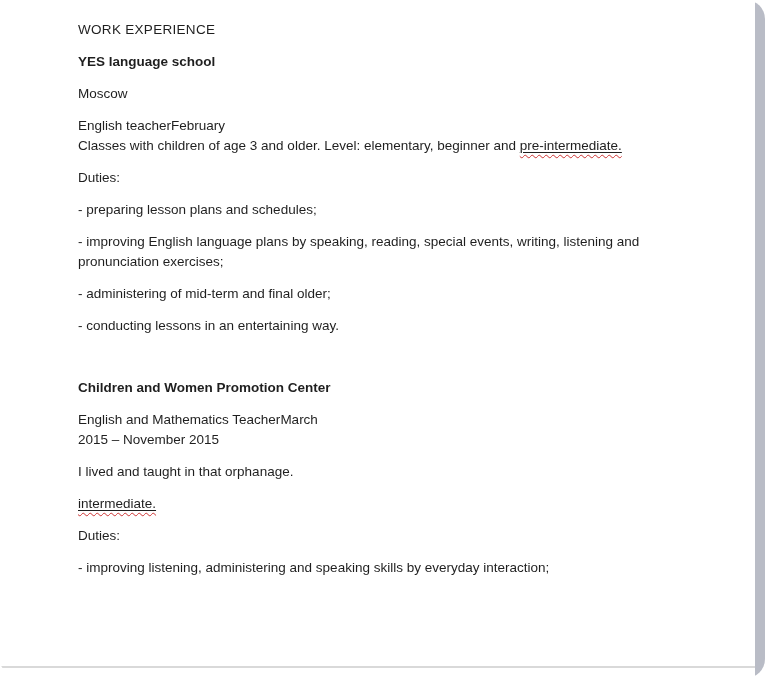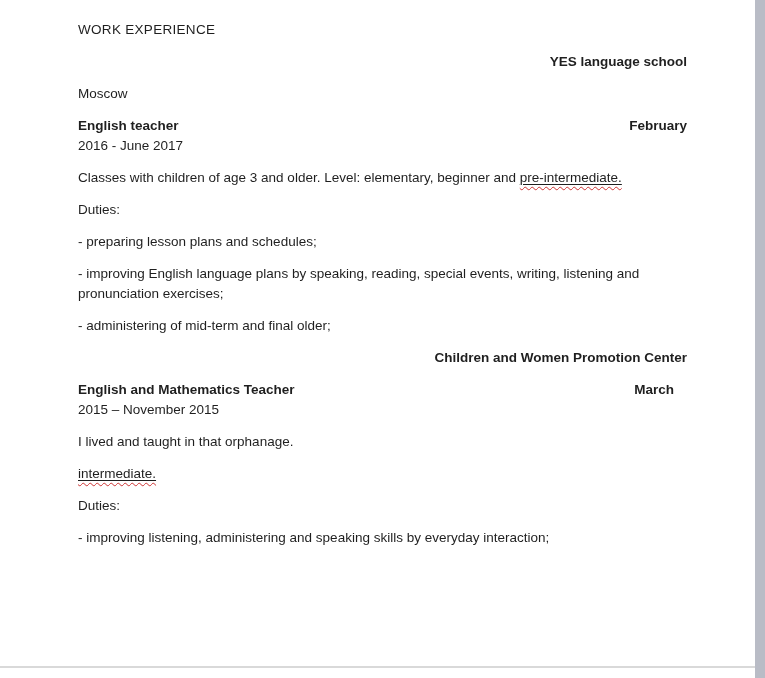--- a/index.html
+++ b/index.html
@@ -6,39 +6,39 @@
   .screen {
     position: relative;
     width: 765px;
     height: 678px;
     background: #ffffff;
     overflow: hidden;
     font-family: "Liberation Sans", sans-serif;
     font-size: 13.5px;
     line-height: 20px;
     color: #1f1f1f;
+    border-radius: 19px;
   }
   .content { padding: 20px 78px 0 78px; }
   .content p, .content h3 {
     margin: 0 0 12px 0;
     font-size: 13.5px;
     line-height: 20px;
     white-space: nowrap;
     font-weight: normal;
   }
-  h3.employer { font-weight: bold; text-align: right; }
+  h3.employer { font-weight: bold; }
   .section-heading { margin-bottom: 46px; letter-spacing: 0.3px; }
   .m0 { margin-bottom: 0 !important; }
   .gap-after { margin-bottom: 42px !important; }
   .row {
     display: flex;
-    justify-content: space-between;
+    justify-content: flex-start;
     margin: 0;
     line-height: 20px;
-    font-weight: bold;
   }
   .offset-right { margin-right: 13px; }
   .u {
     text-decoration: underline;
     text-decoration-color: #1f1f1f;
     text-decoration-thickness: 1px;
     text-underline-offset: 2px;
   }
   .sq {
     text-decoration: underline wavy #cc3333;
@@ -66,27 +66,27 @@
 
     <p class="section-heading">WORK EXPERIENCE</p>
 
     <div>
       <h3 class="employer">YES language school</h3>
       <p>Moscow</p>
       <div class="row">
         <span>English teacher</span>
         <span>February</span>
       </div>
-      <p>2016 - June 2017</p>
       <p><span>Classes with children of age 3 and older. Level: elementary, beginner and </span><span class="u"><span class="sq">pre-intermediate.</span></span></p>
       <p>Duties:</p>
       <p>- preparing lesson plans and schedules;</p>
       <p class="m0">- improving English language plans by speaking, reading, special events, writing, listening and</p>
       <p>pronunciation exercises;</p>
       <p>- administering of mid-term and final older;</p>
+      <p class="gap-after">- conducting lessons in an entertaining way.</p>
     </div>
 
     <div>
       <h3 class="employer">Children and Women Promotion Center</h3>
       <div class="row">
         <span>English and Mathematics Teacher</span>
         <span class="offset-right">March</span>
       </div>
       <p>2015 – November 2015</p>
       <p>I lived and taught in that orphanage.</p>

